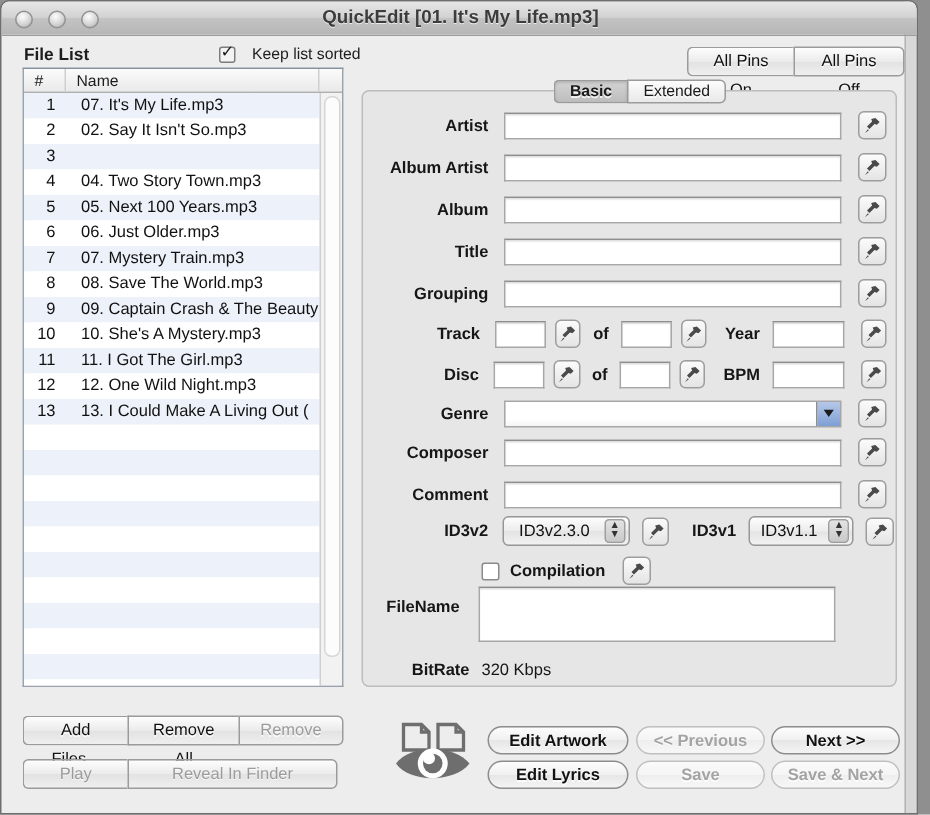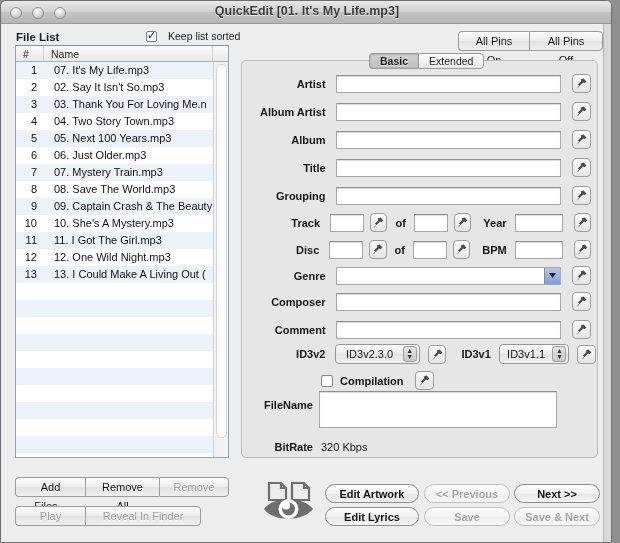--- a/index.html
+++ b/index.html
@@ -115,21 +115,21 @@
   .sqbtn.first { border-radius:4px 0 0 4px; }
   .sqbtn.last  { border-radius:0 4px 4px 0; }
   .sqbtn.disabled { color:#9b9b9b; }
 
   #grp-add  { left:14px; top:476px; }
   #grp-add .b1 { width:70px; }
   #grp-add .b2 { width:74px; }
   #grp-add .b3 { width:70px; }
   #grp-play { left:14px; top:505px; }
   #grp-play .b1 { width:70px; }
-  #grp-play .b2 { width:116px; }
+  #grp-play .b2 { width:140px; }
 
   #pins-group { position:absolute; left:457px; top:30px; display:flex; }
   #pins-group .b1 { width:71px; }
   #pins-group .b2 { width:74px; }
 
   
   #preview-icon { position:absolute; left:258px; top:477px; width:60px; height:50px; }
 
   
   #tabs { position:absolute; left:368px; top:52px; display:flex; z-index:5; }
@@ -261,21 +261,20 @@
           <div class="row odd">
             <div class="c-num">1</div>
             <div class="c-name">07. It's My Life.mp3</div>
           </div>
           <div class="row even">
             <div class="c-num">2</div>
             <div class="c-name">02. Say It Isn't So.mp3</div>
           </div>
           <div class="row odd">
             <div class="c-num">3</div>
-            <div class="c-name">03. Thank You For Loving Me.n</div>
           </div>
           <div class="row even">
             <div class="c-num">4</div>
             <div class="c-name">04. Two Story Town.mp3</div>
           </div>
           <div class="row odd">
             <div class="c-num">5</div>
             <div class="c-name">05. Next 100 Years.mp3</div>
           </div>
           <div class="row even">
@@ -572,21 +571,21 @@
     <div class="pin" style="margin-left:11px;">
       <svg width="13" height="13" viewBox="0 0 13 13">
           <g fill="#4a4a4a">
             <path d="M8.6 1.6 L11.4 4.4 L9.6 6.2 L8.0 5.6 L4.6 9.0 L3.0 7.4 L6.4 4.0 L5.8 2.4 Z"></path>
             <path d="M3.6 9.2 L1.6 11.8 L4.2 9.8 Z"></path>
           </g>
         </svg>
     </div>
   </div>
 
-  <div class="flabel" style="position:absolute; left:250px; top:398px; width:62px;">FileName</div>
+  <div class="flabel" style="position:absolute; left:250px; top:398px; width:62px;text-align:center;">FileName</div>
   <div id="filename-box"></div>
 
   <div class="flabel" style="position:absolute; left:250px; top:440px; width:62px;">BitRate</div>
   <div style="position:absolute; left:320px; top:440px; font-size:11px; color:#161616;">320 Kbps</div>
 
   <div class="pill" style="left:324px; top:483px; width:94px;">Edit Artwork</div>
   <div class="pill disabled" style="left:423px; top:483px; width:86px;">&lt;&lt; Previous</div>
   <div class="pill" style="left:513px; top:483px; width:86px;">Next &gt;&gt;</div>
 
   <div class="pill disabled" style="left:423px; top:506px; width:86px;">Save</div>

